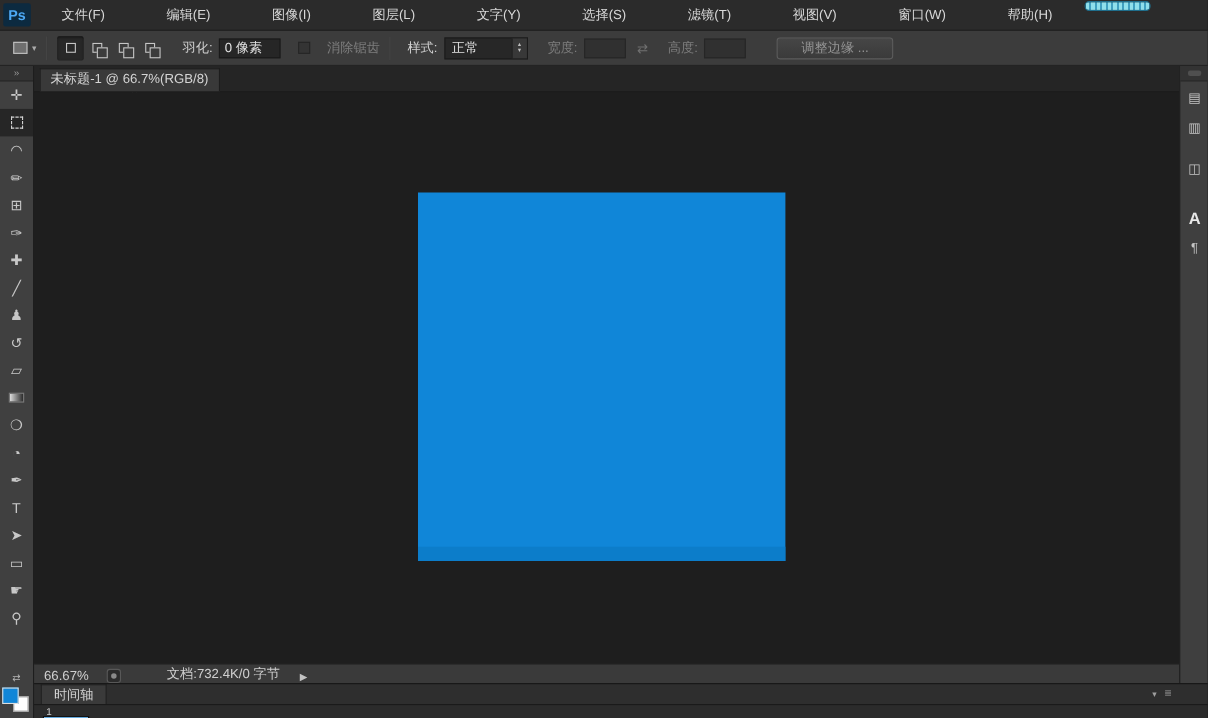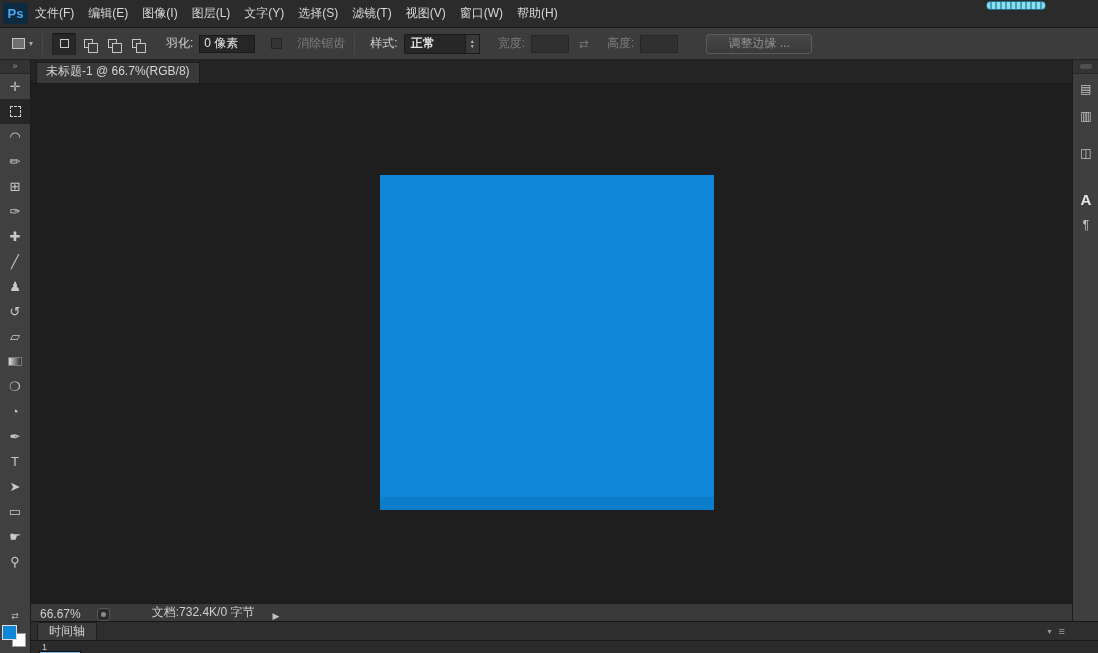--- a/index.html
+++ b/index.html
@@ -10,21 +10,21 @@
     font-family:"Liberation Sans","DejaVu Sans",sans-serif;
     font-size:12px; color:#d6d6d6;
     -webkit-user-select:none; user-select:none;
   }
   
   .menubar { position:absolute; left:0; top:0; width:1098px; height:28px;
     background:#2b2b2b; border-bottom:1px solid #1b1b1b; display:flex; align-items:center; }
   .ps-logo { width:25px; height:21px; margin-left:3px; background:#0c2a40; color:#4da9f5;
     font-weight:bold; font-size:13px; display:flex; align-items:center; justify-content:center;
     border-radius:2px; }
-  .menu-item { padding:0 7px; line-height:27px; color:#d8d8d8; cursor:default; }
+  .menu-item { padding:0 28px; line-height:27px; color:#d8d8d8; cursor:default; }
   .cs-widget { position:absolute; right:52px; top:1px; width:60px; height:9px; border-radius:4px;
     border:1px solid #1f6e8c;
     background:repeating-linear-gradient(90deg,#8fdfeb 0 3px,#3f9fc0 3px 5px); }
   
   .optionsbar { position:absolute; left:0; top:28px; width:1098px; height:32px;
     background:#3c3c3c; border-bottom:1px solid #232323; display:flex; align-items:center; }
   .tool-preset { display:flex; align-items:center; margin-left:12px; }
   .tp-box { width:13px; height:11px; border:1px solid #c2c2c2; background:#6f6f6f; }
   .tp-caret { font-size:8px; color:#aaa; margin-left:4px; }
   .vsep { width:1px; height:22px; background:#2a2a2a; border-right:1px solid #4b4b4b; margin:0 9px; }
@@ -36,21 +36,21 @@
     border:1px solid #c6c6c6; background:#3c3c3c; }
   .opt-label { color:#d0d0d0; margin-left:18px; margin-right:6px; white-space:nowrap; }
   .opt-label.disabled { color:#7d7d7d; }
   .text-input { width:56px; height:18px; background:#262626; border:1px solid #191919;
     color:#e2e2e2; font-size:12px; padding:0 4px; font-family:inherit; }
   .text-input.disabled { background:#303030; border-color:#262626; width:38px; }
   .chk { width:11px; height:11px; background:#343434; border:1px solid #252525; margin-left:16px; }
   .chk-label { color:#7d7d7d; margin-left:15px; }
   .combo { width:76px; height:20px; background:#272727; border:1px solid #1b1b1b;
     display:flex; align-items:center; }
-  .combo-value { flex:1; padding-left:6px; color:#e0e0e0;font-weight:bold; }
+  .combo-value { flex:1; padding-left:6px; color:#e0e0e0; }
   .combo-spin { width:14px; height:100%; background:#383838; border-left:1px solid #1b1b1b;
     display:flex; flex-direction:column; align-items:center; justify-content:center;
     font-size:5px; color:#bdbdbd; line-height:5px; }
   .swap-glyph { color:#707070; margin-left:10px; font-size:12px; }
   .refine-btn { height:20px; padding:0 21px; margin-left:28px; border:1px solid #5c5c5c;
     border-radius:3px; color:#949494; background:linear-gradient(#464646,#3a3a3a);
     display:flex; align-items:center; white-space:nowrap; }
   
   .toolbar { position:absolute; left:0; top:60px; width:31px; height:593px;
     background:#404040; border-right:1px solid #1d1d1d; }

